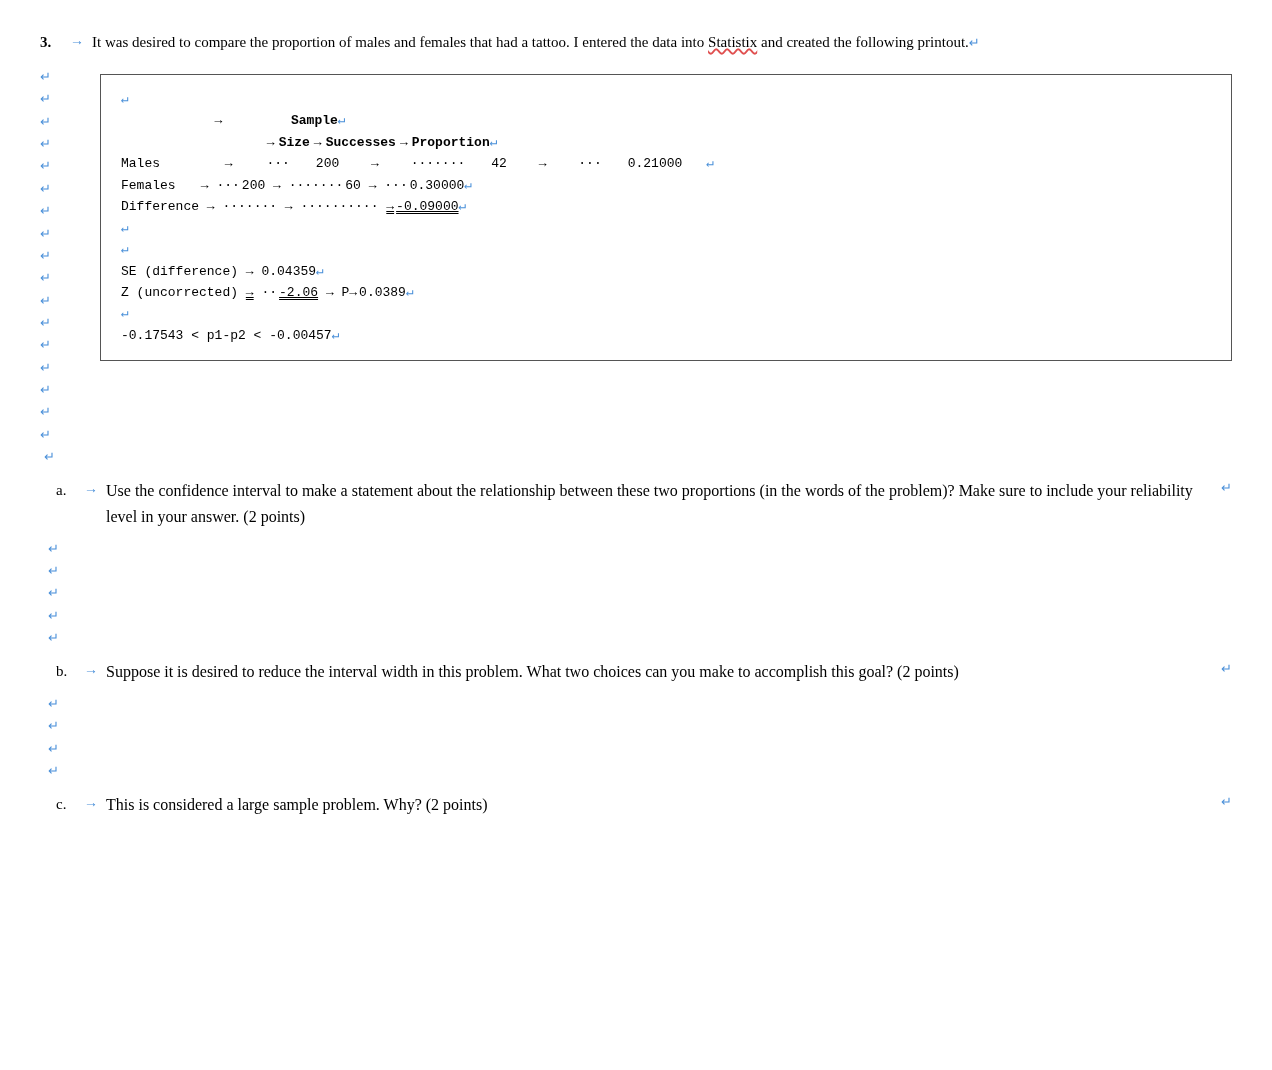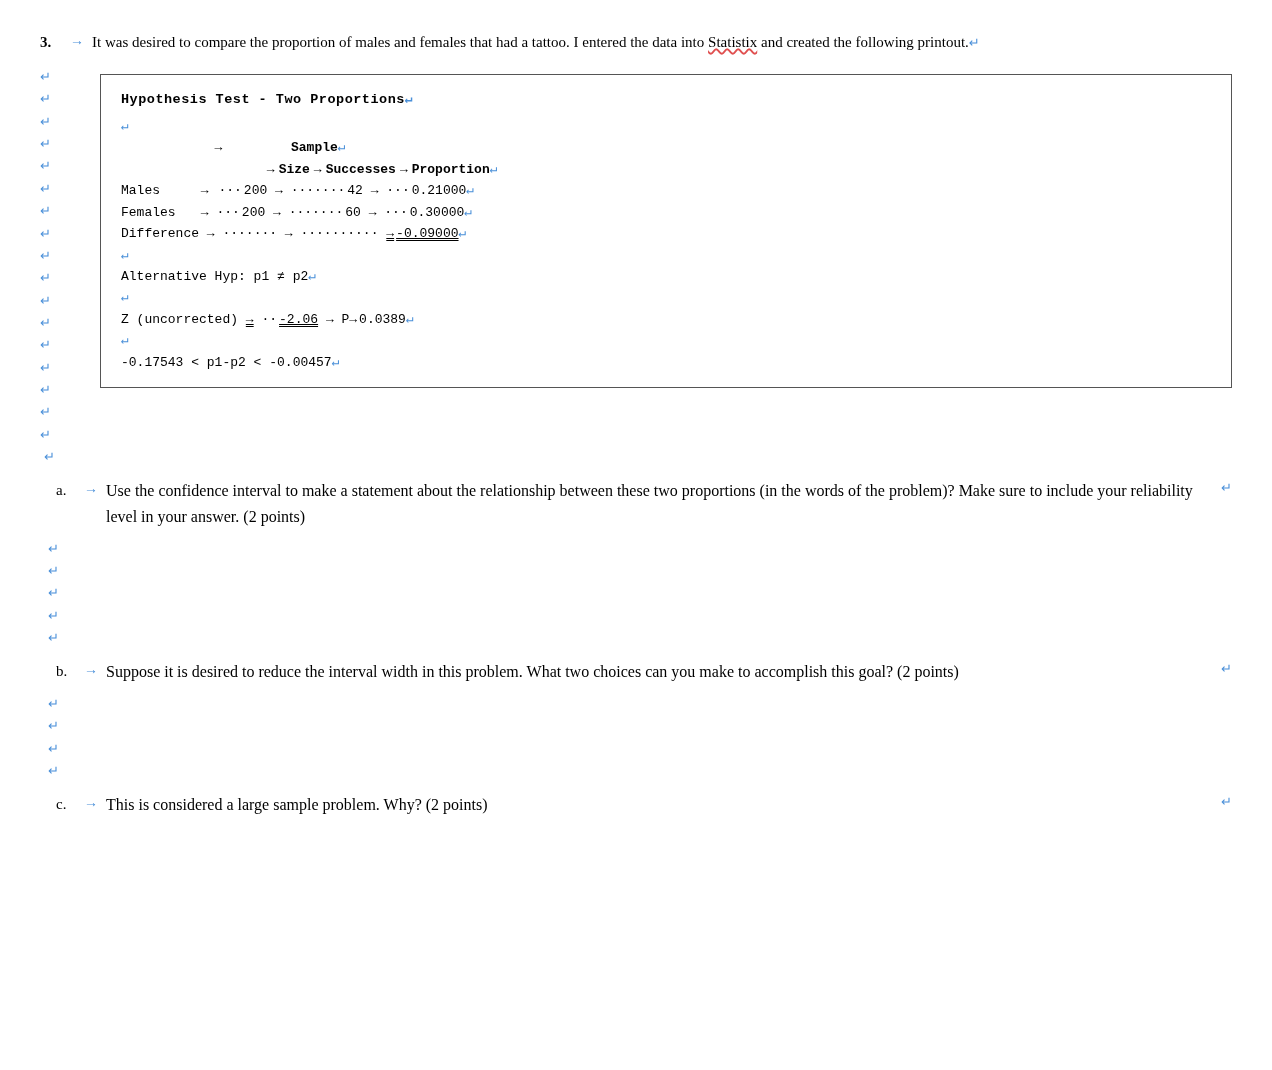--- a/index.html
+++ b/index.html
@@ -146,43 +146,40 @@
     <span class="ret">↵</span>
     <span class="ret">↵</span>
     <span class="ret">↵</span>
     <span class="ret">↵</span>
     <span class="ret">↵</span>
     <span class="ret">↵</span>
   </div>
 
   <div class="box-wrapper">
     <div class="printout-box">
-      <div class="box-title">
-        <span>Hypothesis Test - Two Proportions</span><span class="return-symbol">↵</span>
-      </div>
       <div class="box-content">
         <div><span class="return-symbol">↵</span></div>
 
         <div style="display:flex; align-items:baseline;">
           <span style="min-width:120px;">&nbsp;&nbsp;&nbsp;&nbsp;&nbsp;&nbsp;&nbsp;&nbsp;&nbsp;&nbsp;&nbsp;&nbsp;→</span>
           <span style="font-weight:bold; margin-left: 50px;">Sample</span>
             <span class="return-symbol">↵</span>
         </div>
 
         <div style="display:flex; align-items:baseline; padding-left:60px;">
           <span>&nbsp;&nbsp;&nbsp;&nbsp;&nbsp;&nbsp;&nbsp;&nbsp;&nbsp;&nbsp;&nbsp;→</span>
           <span style="margin-left:4px; font-weight:bold;font-family:Liberation Mono, monospace;">Size</span>
           <span style="margin:0 4px;">→</span>
           <span style="font-weight:bold;">Successes</span>
           <span style="margin:0 4px;">→</span>
           <span style="font-weight:bold;">Proportion</span>
             <span class="return-symbol">↵</span>
         </div>
 
-        <div style="display:flex; align-items:flex-start;">
+        <div style="display:flex; align-items:flex-start;gap:24px;">
           <span style="min-width:72px;">Males</span>
           <span>&nbsp;→</span>
           <span style="margin-left:2px;">&nbsp;···</span>
           <span style="margin-left:2px;">200</span>
           <span>&nbsp;→</span>
           <span>&nbsp;·······</span>
           <span style="margin-left:2px;">42</span>
           <span>&nbsp;→</span>
           <span>&nbsp;···</span>
           <span style="margin-left:2px;">0.21000</span>
@@ -210,26 +207,26 @@
           <span>&nbsp;→</span>
           <span>&nbsp;··········</span>
           <span>&nbsp;<span class="double-underline">→</span></span>
           <span class="double-underline" style="margin-left:2px;">-0.09000</span>
             <span class="return-symbol">↵</span>
         </div>
 
         <div><span class="return-symbol">↵</span></div>
 
 
+
+        <div><span class="return-symbol">↵</span></div>
+
         <div>
-          <span>Alternative Hyp: p1 ≠ p2</span><span class="return-symbol">↵</span>
-        </div>
-
-        <div><span class="return-symbol">↵</span></div>
-
+          <span>SE (difference) → 0.04359</span><span class="return-symbol">↵</span>
+        </div>
 
         <div style="display:flex; align-items:flex-end;">
           <span>Z (uncorrected)</span>
           <span>&nbsp;<span class="z-underline">→</span></span>
           <span>&nbsp;··</span>
           <span class="z-underline" style="margin-left:2px;">-2.06</span>
           <span>&nbsp;→</span>
           <span>&nbsp;P</span>
           <span>→</span>
           <span style="margin-left:2px;">0.0389</span>

